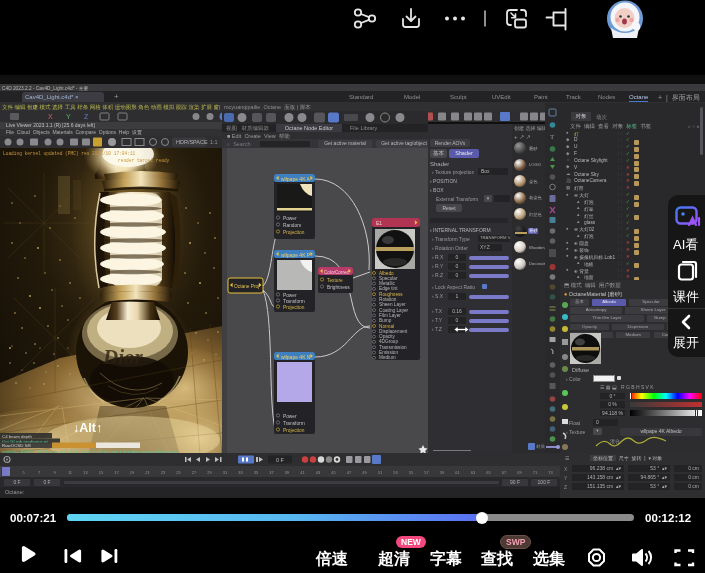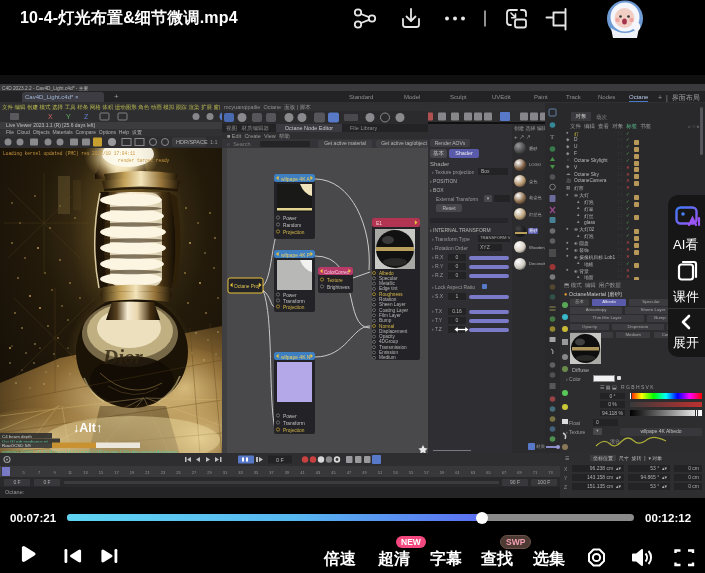--- a/index.html
+++ b/index.html
@@ -945,21 +945,20 @@
     <div class="abs trow" style="left:564px;top:400px;color:#8a8a8a;font-size:5px;">Y</div>
     <div class="abs" style="left:572px;top:399px;width:52px;height:7px;background:#232325;color:#b0b0b0;font-size:5px;text-align:right;padding-right:3px;">143.158 cm&nbsp;&nbsp;▴▾</div>
     <div class="abs" style="left:628px;top:399px;width:42px;height:7px;background:#232325;color:#b0b0b0;font-size:5px;text-align:right;padding-right:3px;">94.865 °&nbsp;&nbsp;▴▾</div>
     <div class="abs" style="left:674px;top:399px;width:28px;height:7px;background:#232325;color:#b0b0b0;font-size:5px;text-align:right;padding-right:3px;">0 cm</div>
     <div class="abs trow" style="left:564px;top:409px;color:#8a8a8a;font-size:5px;">Z</div>
     <div class="abs" style="left:572px;top:408px;width:52px;height:7px;background:#232325;color:#b0b0b0;font-size:5px;text-align:right;padding-right:3px;">151.135 cm&nbsp;&nbsp;▴▾</div>
     <div class="abs" style="left:628px;top:408px;width:42px;height:7px;background:#232325;color:#b0b0b0;font-size:5px;text-align:right;padding-right:3px;">53 °&nbsp;&nbsp;▴▾</div>
     <div class="abs" style="left:674px;top:408px;width:28px;height:7px;background:#232325;color:#b0b0b0;font-size:5px;text-align:right;padding-right:3px;">0 cm</div>
   </div>
 
-  <div class="vtitle">10-4-灯光布置&amp;细节微调.mp4</div>
   <svg class="topicons" width="600" height="40" viewBox="0 0 600 40">
     <g stroke="#e6e6e6" stroke-width="1.8" fill="none" stroke-linecap="round" stroke-linejoin="round">
 
       <circle cx="358" cy="12.5" r="3.2"></circle>
         <circle cx="358" cy="24.5" r="3.2"></circle>
         <circle cx="372" cy="18.5" r="3.2"></circle>
       <line x1="361" y1="14" x2="369" y2="17.2"></line>
         <line x1="361" y1="23" x2="369" y2="19.8"></line>
 
       <path d="M403 19 v5.5 a2.5 2.5 0 0 0 2.5 2.5 h11 a2.5 2.5 0 0 0 2.5 -2.5 V19"></path>
@@ -1037,21 +1036,21 @@
 
   <svg style="position:absolute;left:0;top:540px" width="130" height="30" viewBox="0 0 130 30">
     <g fill="#fff">
       <path d="M22.5 6.5 q1.2 -0.8 2.4 0 l10 6.3 q1.6 1.2 0 2.4 l-10 6.3 q-1.6 0.9 -2.4 0 q-0.6 -0.5 -0.6 -1.2 v-12.6 q0 -0.7 0.6 -1.2 z"></path>
       <rect x="64.5" y="9" width="2.8" height="14" rx="1.2"></rect>
       <path d="M78.5 10 q1.5 -1 2.6 0.6 v11 q-1 1.5 -2.6 0.5 l-8 -5.2 q-1.3 -1 0 -2 z"></path>
       <path d="M104 10 q-1.5 -1 -2.6 0.6 v11 q1 1.5 2.6 0.5 l8 -5.2 q1.3 -1 0 -2 z"></path>
       <rect x="114.5" y="9" width="2.8" height="14" rx="1.2"></rect>
     </g>
   </svg>
-  <div class="cbtn" style="left:324px;font-family:Liberation Serif, serif;">倍速</div>
+  <div class="cbtn" style="left:316px;font-family:Liberation Serif, serif;">倍速</div>
   <div class="cbtn" style="left:378px;">超清</div>
   <div class="badge new">NEW</div>
   <div class="cbtn" style="left:430px;">字幕</div>
   <div class="cbtn" style="left:481px;">查找</div>
   <div class="badge swp">SWP</div>
   <div class="cbtn" style="left:533px;">选集</div>
   <svg style="position:absolute;left:585px;top:546px" width="115" height="24" viewBox="0 0 115 24">
     <g stroke="#fff" stroke-width="2" fill="none">
       <path d="M8.5 3.5 h6 l4.5 4.5 v7 l-4.5 4.5 h-6 L4 15 V8 z" stroke-linejoin="round"></path>
       <circle cx="11.5" cy="11.5" r="3.6"></circle>

